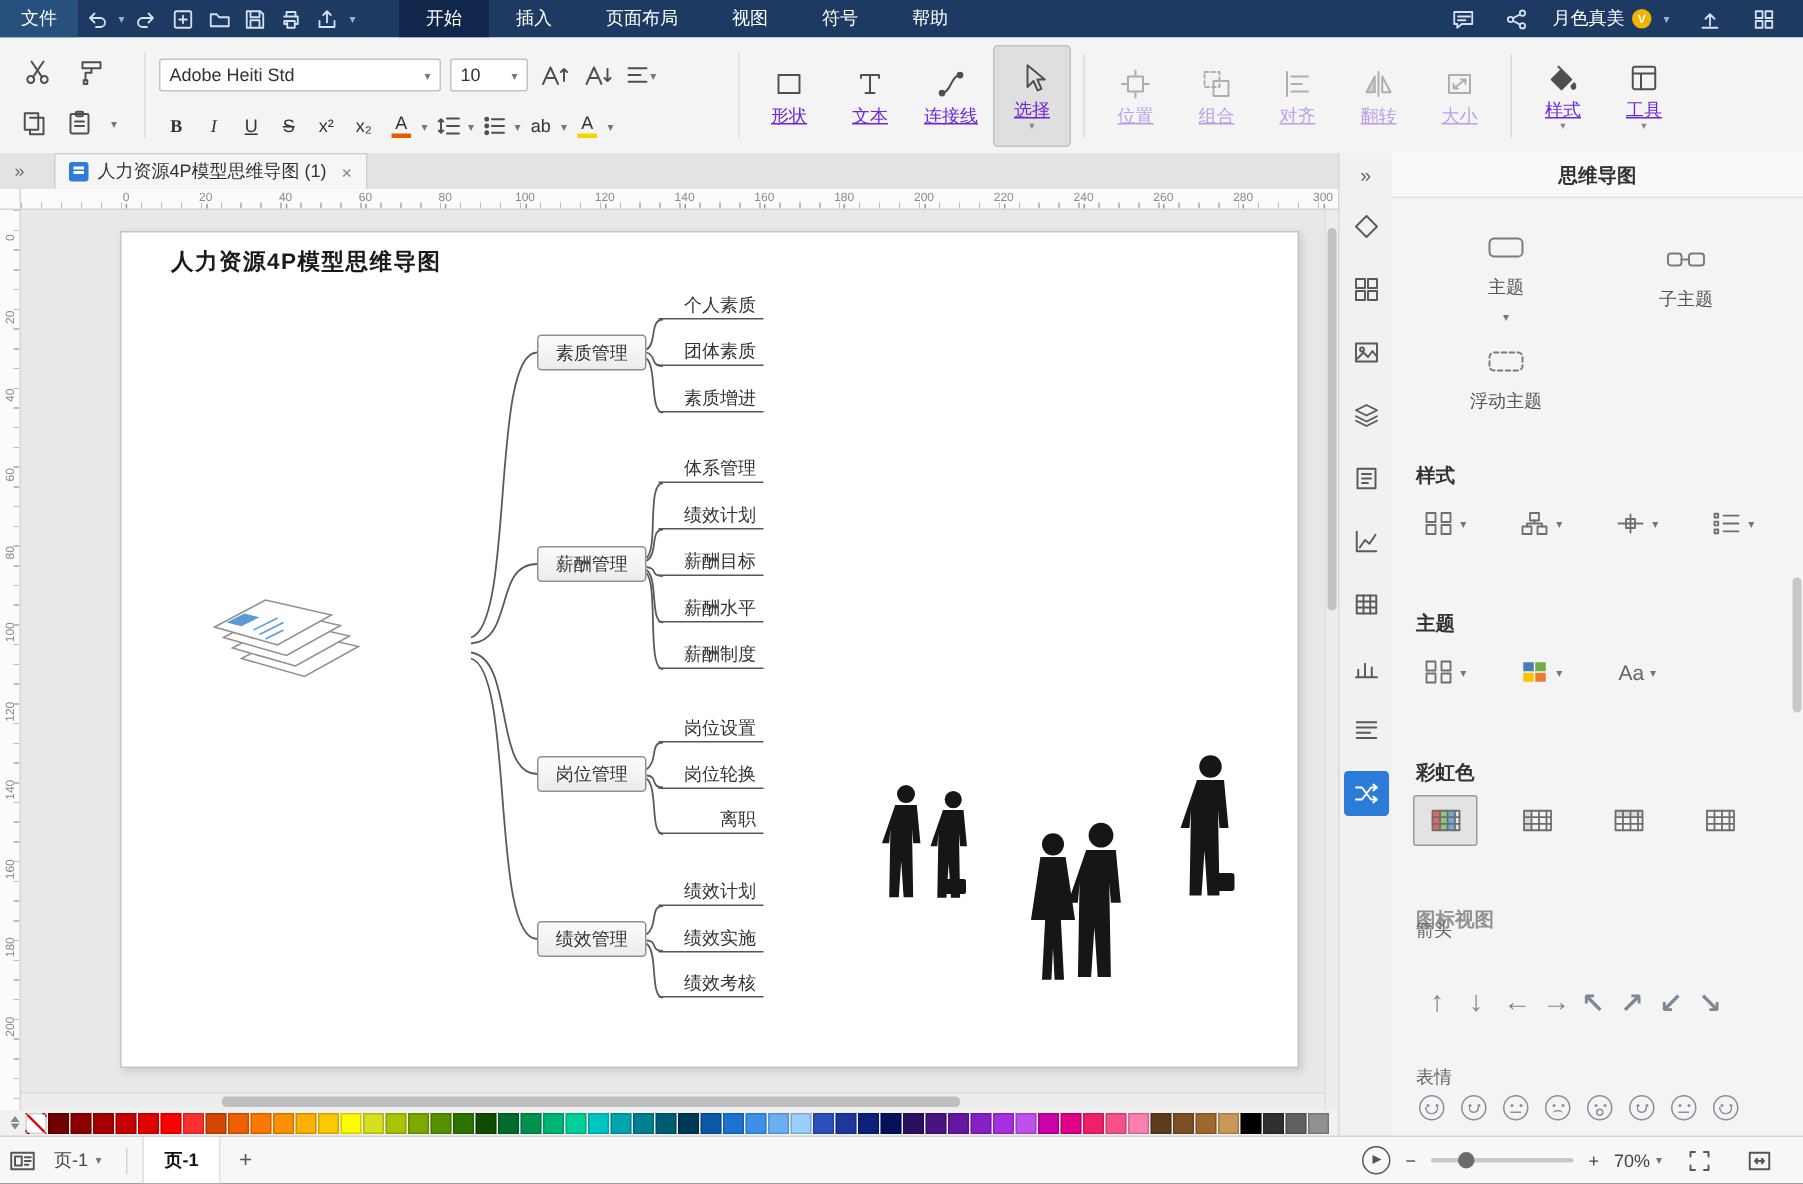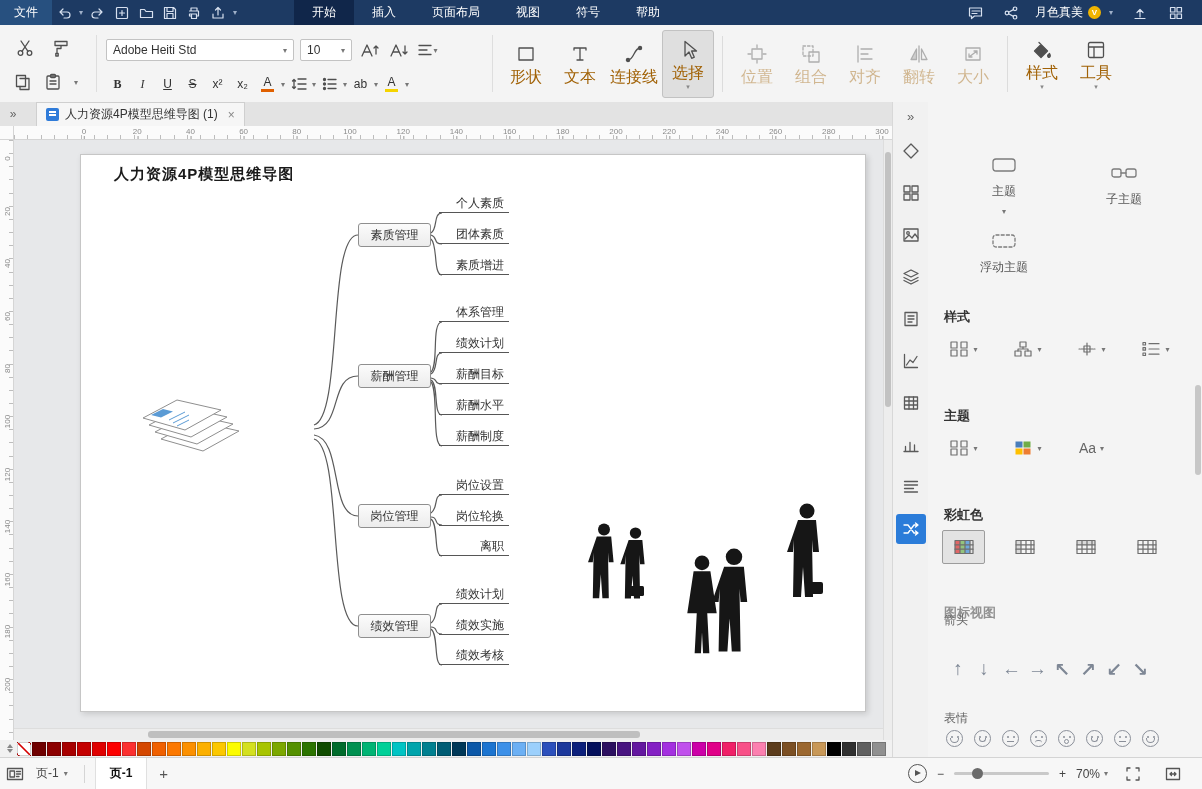--- a/index.html
+++ b/index.html
@@ -6,21 +6,21 @@
   .app{position:relative;width:1202px;height:789px;background:#f0f0f0;overflow:hidden;
        font-family:"Liberation Sans","DejaVu Sans",sans-serif;font-size:12px;color:#333;}
   
   .menubar{position:absolute;left:0;top:0;width:1202px;height:25px;background:#1d3a63;display:flex;align-items:center;color:#fff;}
   .mb-file{height:25px;display:flex;align-items:center;padding:0 14px;background:#27507f;font-size:12px;}
   .mb-ic{width:24px;height:25px;display:flex;align-items:center;justify-content:center;}
   .mb-ic svg{stroke:#d7e0ef;fill:none;stroke-width:1.2;stroke-linecap:round;stroke-linejoin:round;}
   .mb-caret{color:#9fb0c9;font-size:8px;width:10px;text-align:center;}
   .mb-tabs{display:flex;margin-left:26px;height:25px;}
   .mb-tab{padding:0 18px;display:flex;align-items:center;font-size:12px;cursor:default;}
-  .mb-tab.active{background:#10264a;margin-left:28px;}
+  .mb-tab.active{background:#10264a;}
   .mb-right{margin-left:auto;display:flex;align-items:center;gap:12px;padding-right:14px;}
   .vip{width:13px;height:13px;border-radius:50%;background:#f0b400;color:#fff;font-size:8px;font-weight:bold;display:flex;align-items:center;justify-content:center;}
   .mb-user{display:flex;align-items:center;gap:5px;font-size:12px;}
   
   .toolbar{position:absolute;left:0;top:25px;width:1202px;height:77px;background:#f4f4f4;border-bottom:1px solid #d8d8d8;}
   .toolbar svg{stroke:#4f4f4f;fill:none;stroke-width:1.3;stroke-linecap:round;stroke-linejoin:round;display:block;}
   .clip1{position:absolute;left:16px;top:14px;display:flex;gap:18px;}
   .clip2{position:absolute;left:14px;top:48px;display:flex;gap:12px;align-items:center;}
   .row1{position:absolute;left:106px;top:14px;display:flex;align-items:center;gap:6px;}
   .row2{position:absolute;left:106px;top:48px;display:flex;align-items:center;gap:2px;}
@@ -29,21 +29,21 @@
   .caret{font-size:8px;color:#777;}
   .sm{min-width:23px;height:22px;display:inline-flex;align-items:center;justify-content:center;border-radius:2px;font-size:12px;color:#333;}
   .sm.b{font-weight:bold;font-family:"Liberation Serif",serif;}
   .sm.i{font-style:italic;font-family:"Liberation Serif",serif;}
   .sm.u{text-decoration:underline;}
   .sm.s{text-decoration:line-through;}
   .colorbar{display:block;width:13px;height:3px;margin-top:1px;}
   .vs{position:absolute;top:10px;bottom:10px;width:1px;background:#dedede;}
   .bigbtns{position:absolute;left:500px;top:5px;height:68px;display:flex;align-items:stretch;gap:2px;}
   .bb{width:50px;display:flex;flex-direction:column;align-items:center;justify-content:center;gap:4px;border-radius:3px;border:1px solid transparent;}
-  .bb .bb-lb{font-size:16px;color:#a16207;line-height:1;}
+  .bb .bb-lb{font-size:12px;color:#6d28d9;line-height:1;text-decoration:underline;}
   .bb .bb-caret{font-size:7px;color:#888;line-height:4px;}
   .bb.active{background:#dfdfdf;border-color:#c2c2c2;}
   .bb.dis{opacity:.42;}
   .tsep{width:1px;background:#dcdcdc;margin:6px 6px;}
   
   .docbar{position:absolute;left:0;top:102px;width:892px;height:24px;background:#e3e3e3;border-bottom:1px solid #d2d2d2;display:flex;align-items:flex-end;}
   .docbar-exp{width:26px;text-align:center;color:#666;font-size:12px;align-self:center;}
   .doctab{height:23px;margin-left:10px;background:#f6f6f6;border:1px solid #cfcfcf;border-bottom:none;display:flex;align-items:center;gap:6px;padding:0 9px;font-size:12px;color:#333;}
   .docico{width:13px;height:13px;border-radius:2px;background:#2f7bd9;position:relative;}
   .docico::after{content:"";position:absolute;left:3px;top:3px;width:7px;height:2px;background:#fff;box-shadow:0 3px 0 #fff;}
@@ -623,20 +623,21 @@
         </span>
       <span class="mt-item active">
           <svg width="18" height="18" viewBox="0 0 18 18">
             <path d="M2,5 h4 l6,8 h4 M2,13 h4 l6,-8 h4 M13.5,3 L16,5 13.5,7 M13.5,11 L16,13 13.5,15"></path>
           </svg>
         </span>
     </div>
   </div>
 
   <div class="panel">
+    <div class="panel-header">思维导图</div>
 
     <div class="pbtn" style="left:20px;top:52px">
       <svg width="28" height="22" viewBox="0 0 28 22">
           <rect x="3" y="5" width="22" height="12" rx="3"></rect>
         </svg>
       <span>主题</span>
       <span class="caret">▾</span>
     </div>
     <div class="pbtn" style="left:20px;top:120px">
       <svg width="28" height="22" viewBox="0 0 28 22">

